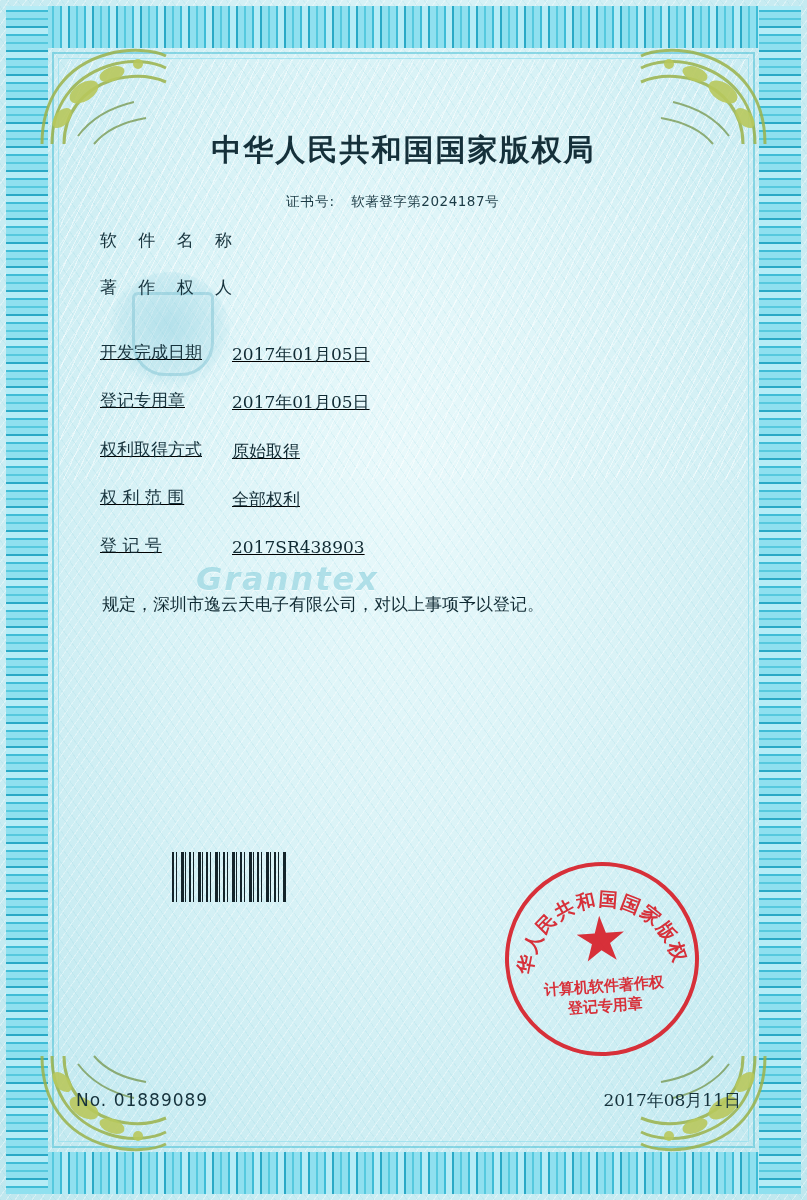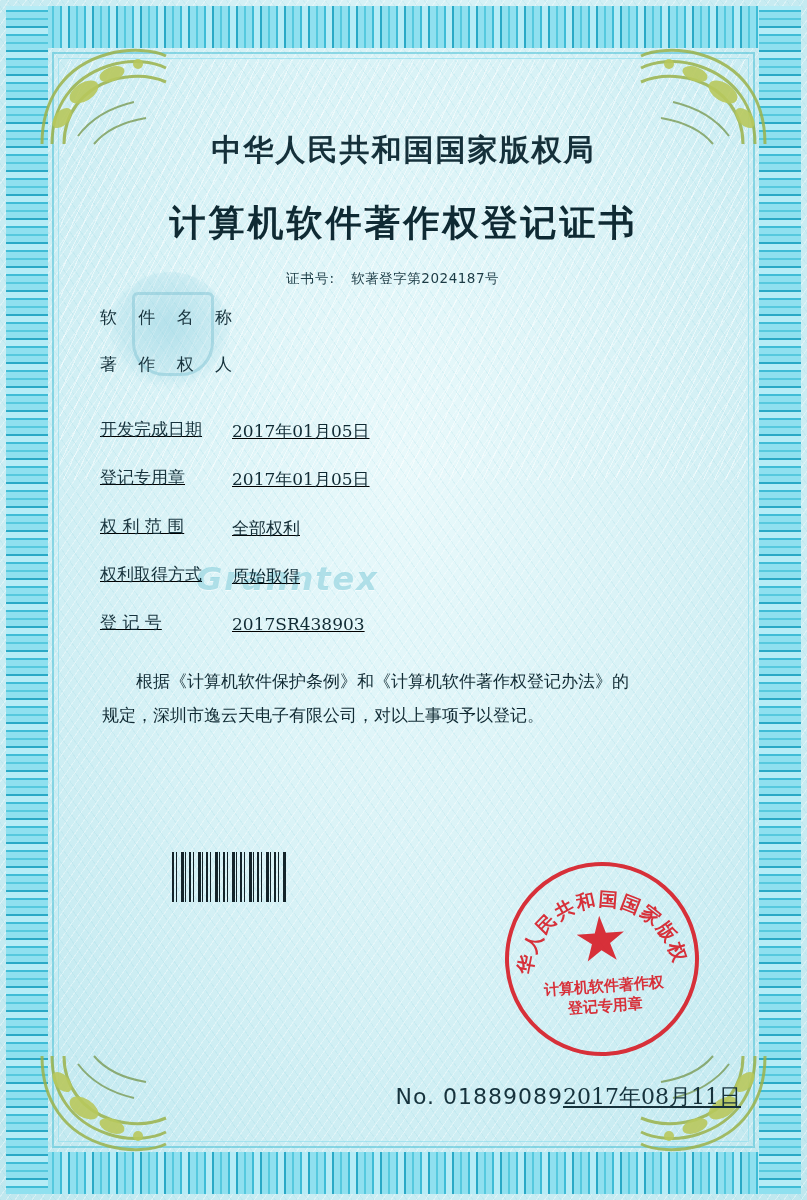--- a/index.html
+++ b/index.html
@@ -271,28 +271,28 @@
     font-family: "DejaVu Sans", "Liberation Sans", sans-serif;
   }
 
   
   .footer {
     position: absolute;
     left: 76px;
     right: 66px;
     bottom: 88px;
     display: flex;
-    justify-content: flex-end;
+    justify-content: space-between;
     align-items: baseline;
-    font-size: 22px;
+    font-size: 17px;
     color: #16323c;
     font-family: "DejaVu Sans", "Liberation Sans", sans-serif;
   }
   .footer .serial { letter-spacing: 1px; }
-  .footer .issue-date { letter-spacing: 0px; font-family: "DejaVu Serif","Liberation Serif",serif; text-decoration: underline; }
+  .footer .issue-date { letter-spacing: 0px; font-family: "DejaVu Serif","Liberation Serif",serif; }
 </style>
 </head>
 <body>
 
 <div id="certificate">
 
   <div class="diag-texture"></div>
 
   <div class="border-frame">
     <div class="band band-top"></div>
@@ -380,21 +380,20 @@
     </div>
   </div>
 
   <div class="emblem-watermark"></div>
 
   <div class="watermark-text">Granntex</div>
 
   <div class="content">
 
     <div class="title-cn">中华人民共和国国家版权局</div>
-    <div class="title-main">计算机软件著作权登记证书</div>
 
     <div class="cert-no-row">
       <span class="cert-no-label">证书号:</span>
       <span class="cert-no-value">软著登字第2024187号</span>
     </div>
 
     <div class="fields">
 
       <div class="field-row">
         <div class="field-label spread">
@@ -421,36 +420,35 @@
       <div class="fields-dates">
         <div class="field-row">
           <div class="field-label">开发完成日期</div>
           <div class="field-value">2017年01月05日</div>
         </div>
         <div class="field-row">
           <div class="field-label">登记专用章</div>
           <div class="field-value">2017年01月05日</div>
         </div>
         <div class="field-row">
+          <div class="field-label">权利取得方式</div>
+          <div class="field-value">原始取得</div>
+        </div>
+        <div class="field-row">
           <div class="field-label">权 利 范 围</div>
           <div class="field-value">全部权利</div>
-        </div>
-        <div class="field-row">
-          <div class="field-label">权利取得方式</div>
-          <div class="field-value">原始取得</div>
         </div>
         <div class="field-row">
           <div class="field-label">登 记 号</div>
           <div class="field-value">2017SR438903</div>
         </div>
       </div>
     </div>
 
     <div class="statement">
-      <p class="indent">根据《计算机软件保护条例》和《计算机软件著作权登记办法》的</p>
       <p>规定，深圳市逸云天电子有限公司，对以上事项予以登记。</p>
     </div>
   </div>
 
   <div class="barcode"></div>
 
   <div class="seal">
     <div class="seal-arc-text">
       <svg viewBox="0 0 186 186" xmlns="http://www.w3.org/2000/svg">
         <defs>

